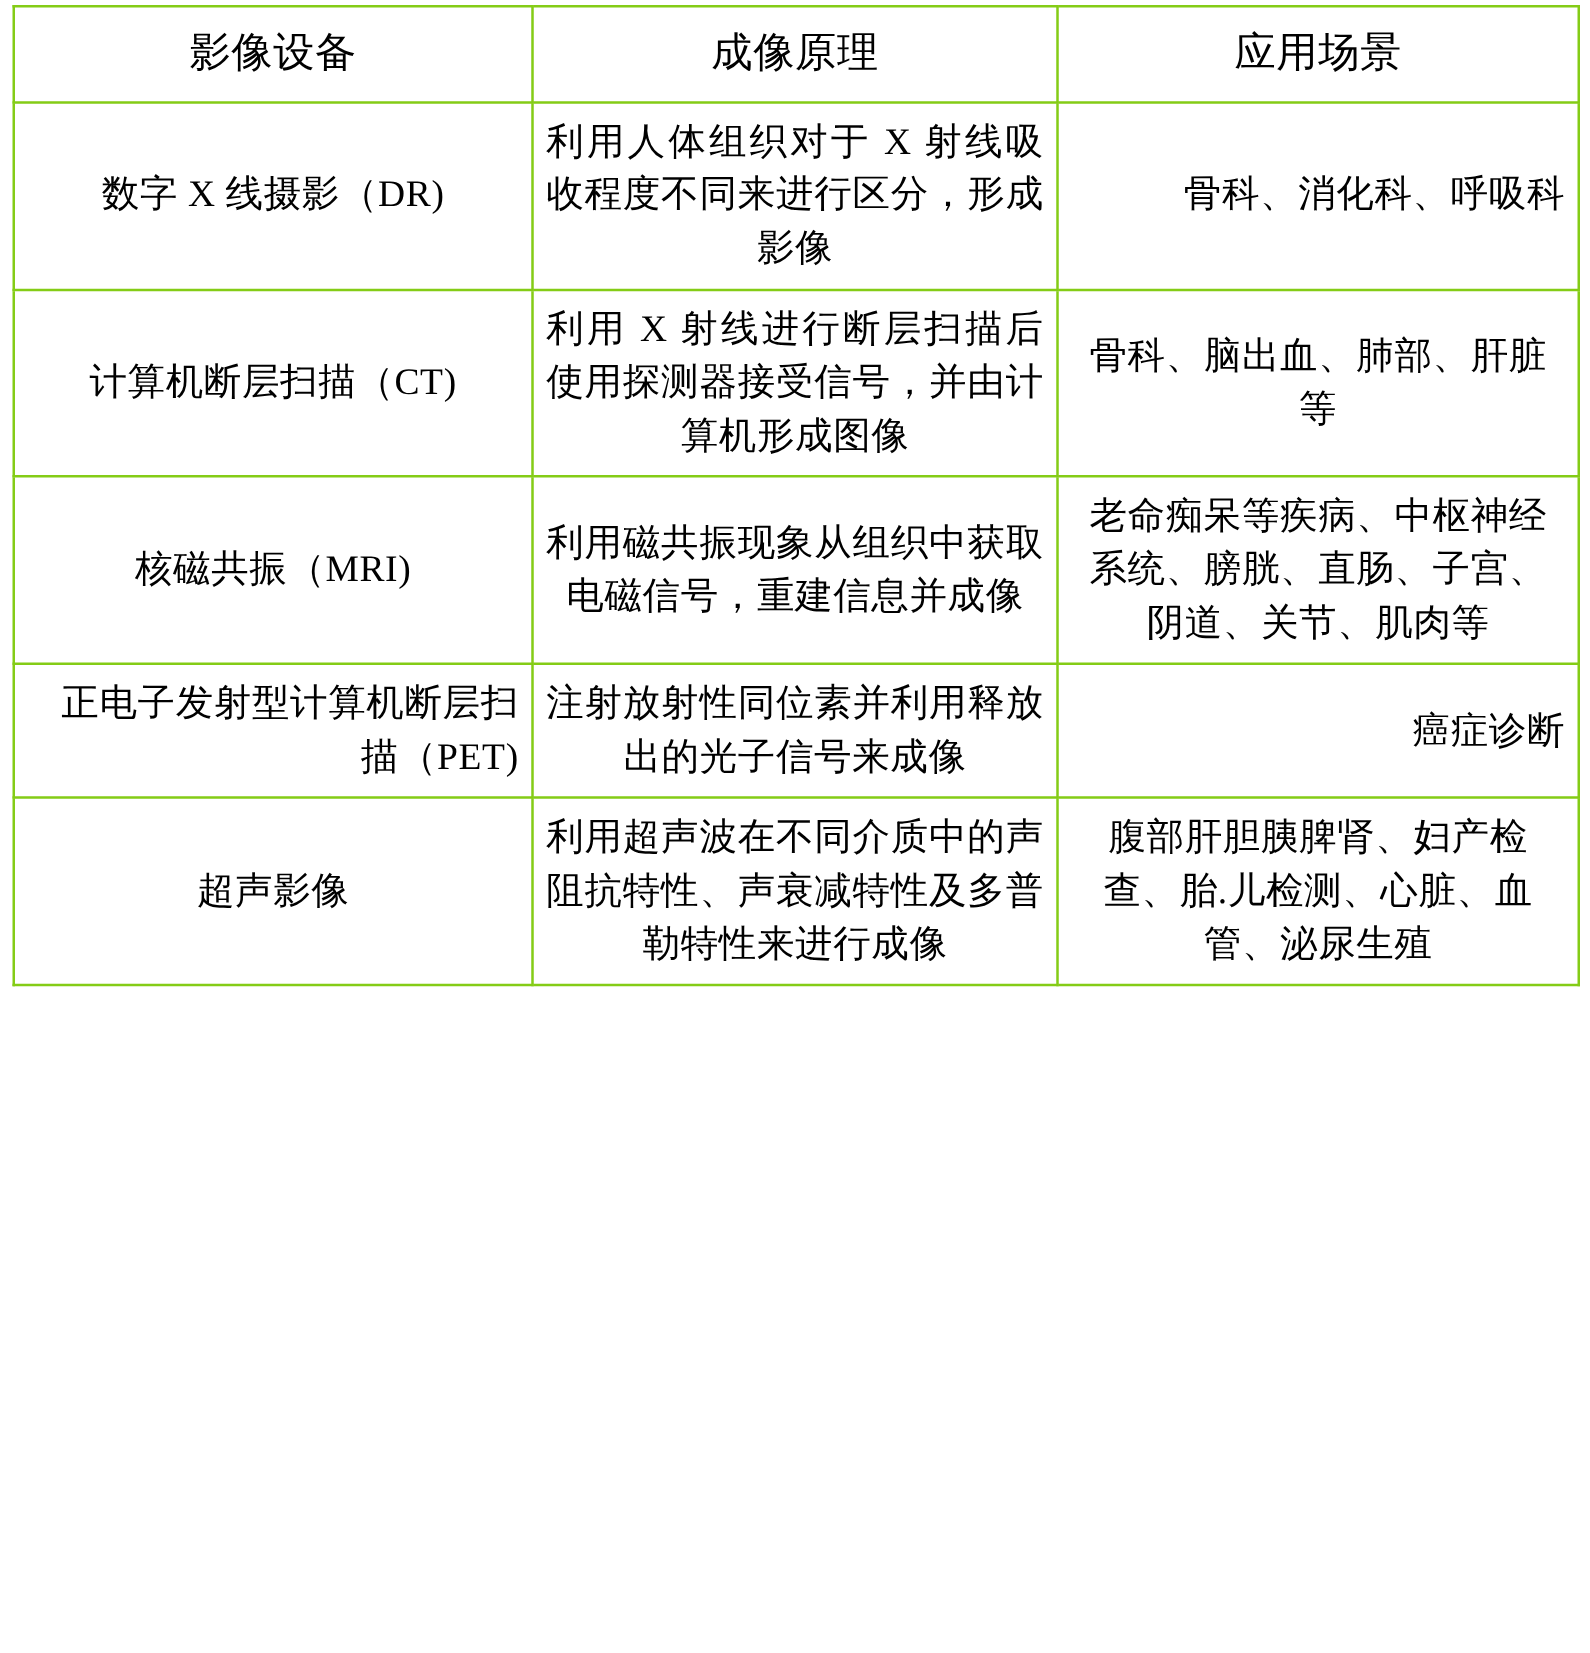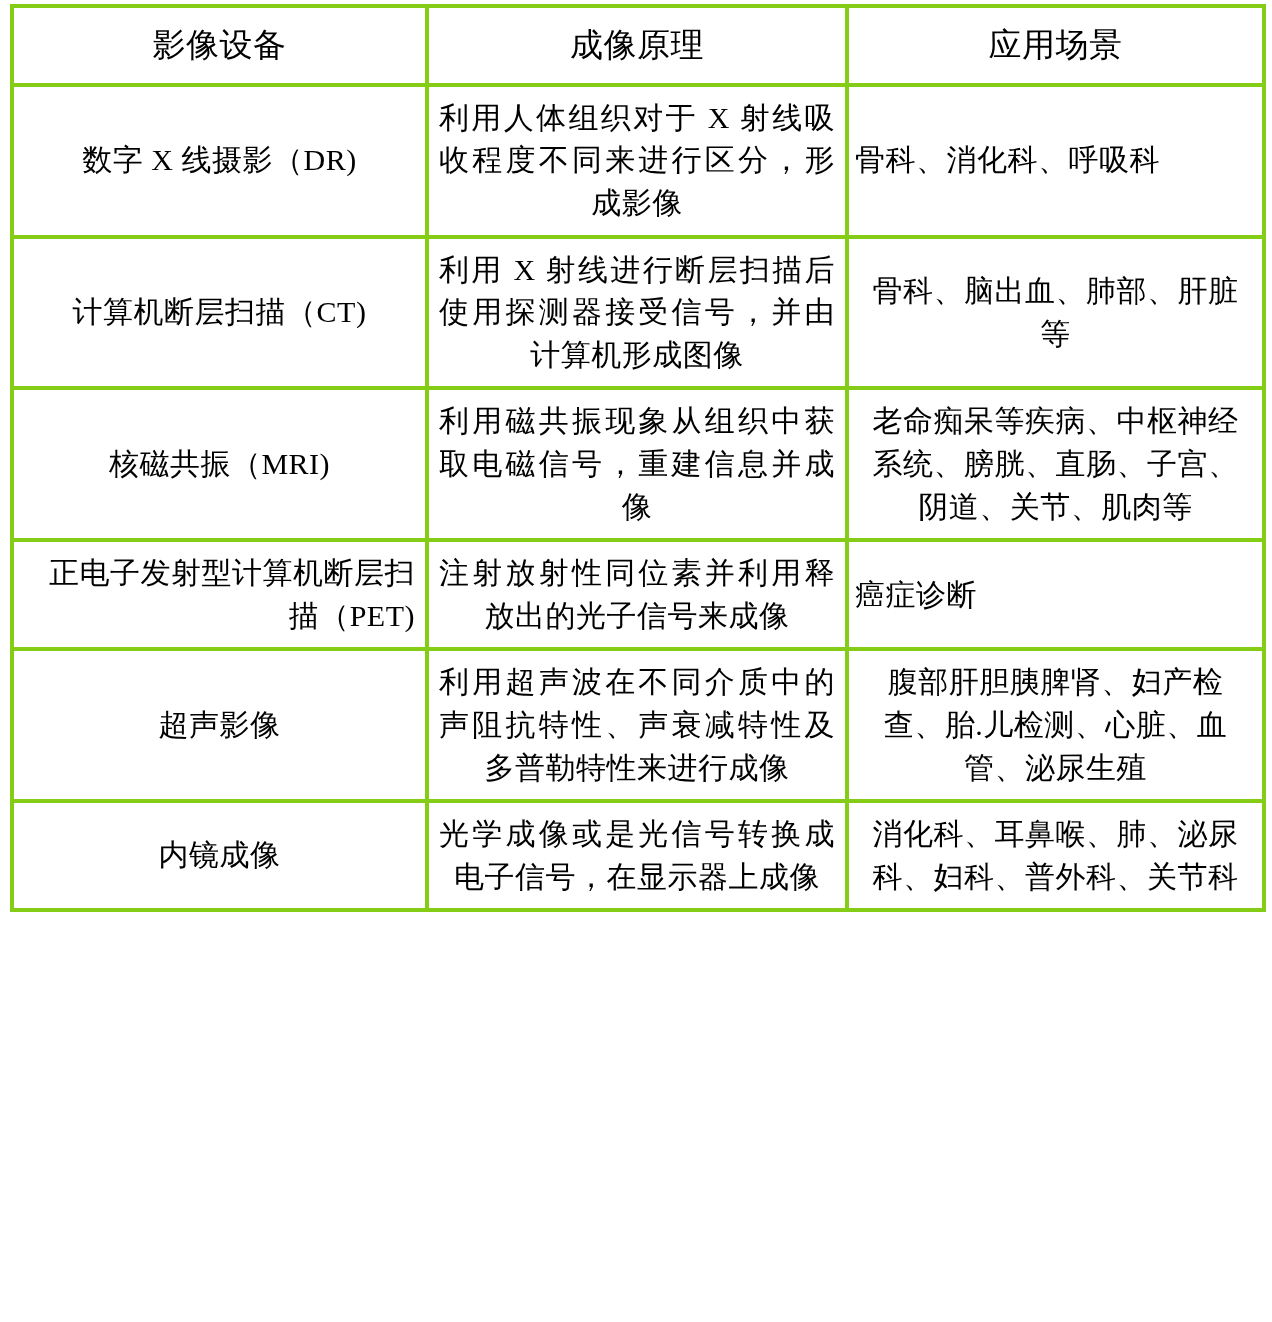--- a/index.html
+++ b/index.html
@@ -22,21 +22,21 @@
     padding: 4px 10px 0 10px;
   }
   table.imaging-table {
     border-collapse: collapse;
     width: 1252px;
     table-layout: fixed;
     margin: 0 auto;
   }
   table.imaging-table td,
   table.imaging-table th {
-    border: 4px solid #84cc16;
+    border: 2px solid #84cc16;
     padding: 10px 10px;
     vertical-align: middle;
     text-align: center;
     font-weight: normal;
     font-size: 30px;
     line-height: 1.42;
     letter-spacing: 0.5px;
   }
   table.imaging-table th {
     font-size: 33px;
@@ -53,21 +53,21 @@
   td.principle {
     font-size: 30px;
     text-align: center;
   }
   td.usage {
     font-size: 30px;
     text-align: left;
     padding-left: 14px;
   }
   td.usage.center {
-    text-align: left;
+    text-align: right;
     padding-left: 6px;
     font-family: Liberation Serif, serif;
   }
   td.device.left {
     text-align: right;
     padding-left: 12px;
   }
   td.principle.justify {
     text-align: justify;
     text-align-last: center;
@@ -109,20 +109,15 @@
       <tr>
         <td class="device left">正电子发射型计算机断层扫描（PET)</td>
         <td class="principle justify">注射放射性同位素并利用释放出的光子信号来成像</td>
         <td class="usage center">癌症诊断</td>
       </tr>
       <tr>
         <td class="device">超声影像</td>
         <td class="principle justify">利用超声波在不同介质中的声阻抗特性、声衰减特性及多普勒特性来进行成像</td>
         <td class="usage">腹部肝胆胰脾肾、妇产检查、胎.儿检测、心脏、血管、泌尿生殖</td>
       </tr>
-      <tr>
-        <td class="device">内镜成像</td>
-        <td class="principle justify">光学成像或是光信号转换成电子信号，在显示器上成像</td>
-        <td class="usage">消化科、耳鼻喉、肺、泌尿科、妇科、普外科、关节科</td>
-      </tr>
     </tbody>
   </table>
 </div>
 
 </body></html>

